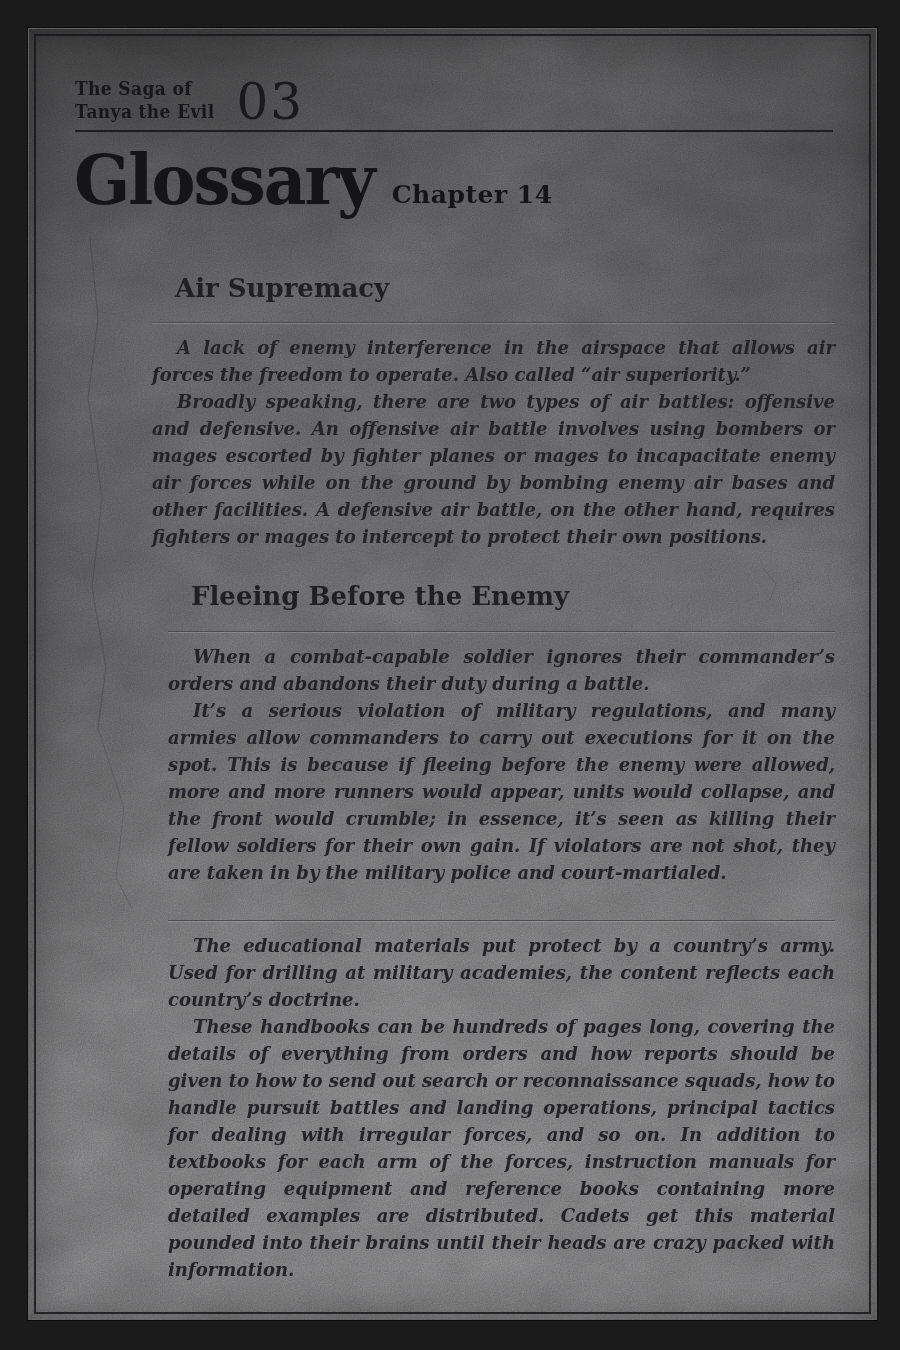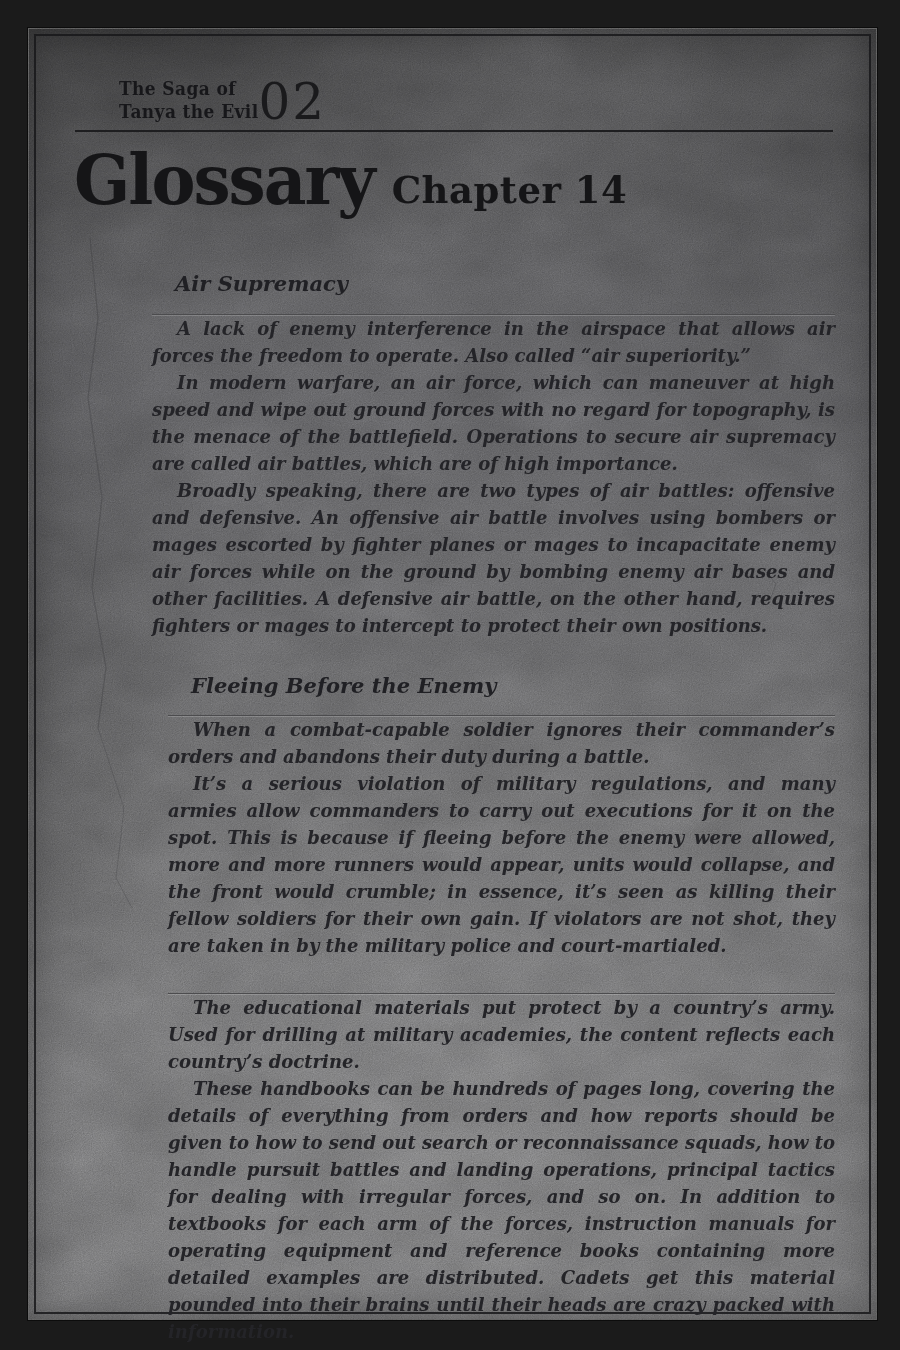--- a/index.html
+++ b/index.html
@@ -42,22 +42,22 @@
     width: 100%; height: 100%;
     pointer-events: none;
   }
 
   
   .header {
     position: absolute;
     left: 47px; top: 50px;
     display: flex;
     align-items: flex-start;
+    gap: 22px;
     color: #17171a;
-    margin-left: 44px;
   }
   .series-title {
     font-weight: bold;
     font-size: 17px;
     line-height: 22px;
     letter-spacing: 0.4px;
     transform: scaleY(1.05);
   }
   .volume-number {
     font-size: 50px;
@@ -81,50 +81,49 @@
     color: #151517;
   }
   .page-title {
     font-size: 66px;
     line-height: 80px;
     font-weight: bold;
     letter-spacing: -2px;
     transform: scaleY(1.04);
   }
   .chapter-label {
-    font-size: 37px;
+    font-size: 25px;
     font-weight: bold;
     letter-spacing: 0.5px;
   }
 
   
   .content {
     position: absolute;
     left: 124px;
     width: 683px;
     top: 226px;
     color: #232327;
   }
   .entry { margin: 0; }
   .entry + .entry { margin-top: 34px; margin-left: 16px; }
   .entry-term {
     margin-left: 23px;
-    font-style: italic;
-    font-weight: bold;
-    font-size: 21px;
+    font-weight: bold;
+    font-size: 26px;
     line-height: 25px;
     color: #202024;
   }
   .entry-rule {
     margin-top: 5px;
     height: 1px;
     background: #4c4c4e;
     box-shadow: 0 1px 0 rgba(255,255,255,0.18);
   }
-  .entry-body { }
+  .entry-body { padding-top: 11px; }
   .entry-body p {
     margin: 0;
     font-style: italic;
     font-weight: bold;
     font-size: 18px;
     line-height: 27px;
     text-indent: 25px;
     text-align: justify;
     color: #242428;
   }
@@ -159,37 +158,36 @@
       <path d="M735 540 L748 556 L742 572" fill="none" stroke="#38383a" stroke-width="1" opacity="0.3"></path>
     </svg>
 
     <div class="frame"></div>
 
     <div class="header">
       <div class="series-title">
         <div>The Saga of</div>
         <div>Tanya the Evil</div>
       </div>
-      <div class="volume-number">02</div>
+      <div class="volume-number">03</div>
     </div>
     <div class="header-rule"></div>
 
     <div class="title-row">
       <div class="page-title">Glossary</div>
       <div class="chapter-label">Chapter 14</div>
     </div>
 
     <div class="content">
 
       <section class="entry">
         <h2 class="entry-term">Air Supremacy</h2>
         <div class="entry-rule"></div>
         <div class="entry-body">
           <p>A lack of enemy interference in the airspace that allows air forces the freedom to operate. Also called “air superiority.”</p>
-          <p>In modern warfare, an air force, which can maneuver at high speed and wipe out ground forces with no regard for topography, is the menace of the battlefield. Operations to secure air supremacy are called air battles, which are of high importance.</p>
           <p>Broadly speaking, there are two types of air battles: offensive and defensive. An offensive air battle involves using bombers or mages escorted by fighter planes or mages to incapacitate enemy air forces while on the ground by bombing enemy air bases and other facilities. A defensive air battle, on the other hand, requires fighters or mages to intercept to protect their own positions.</p>
         </div>
       </section>
 
       <section class="entry">
         <h2 class="entry-term">Fleeing Before the Enemy</h2>
         <div class="entry-rule"></div>
         <div class="entry-body">
           <p>When a combat-capable soldier ignores their commander’s orders and abandons their duty during a battle.</p>
           <p>It’s a serious violation of military regulations, and many armies allow commanders to carry out executions for it on the spot. This is because if fleeing before the enemy were allowed, more and more runners would appear, units would collapse, and the front would crumble; in essence, it’s seen as killing their fellow soldiers for their own gain. If violators are not shot, they are taken in by the military police and court-martialed.</p>

